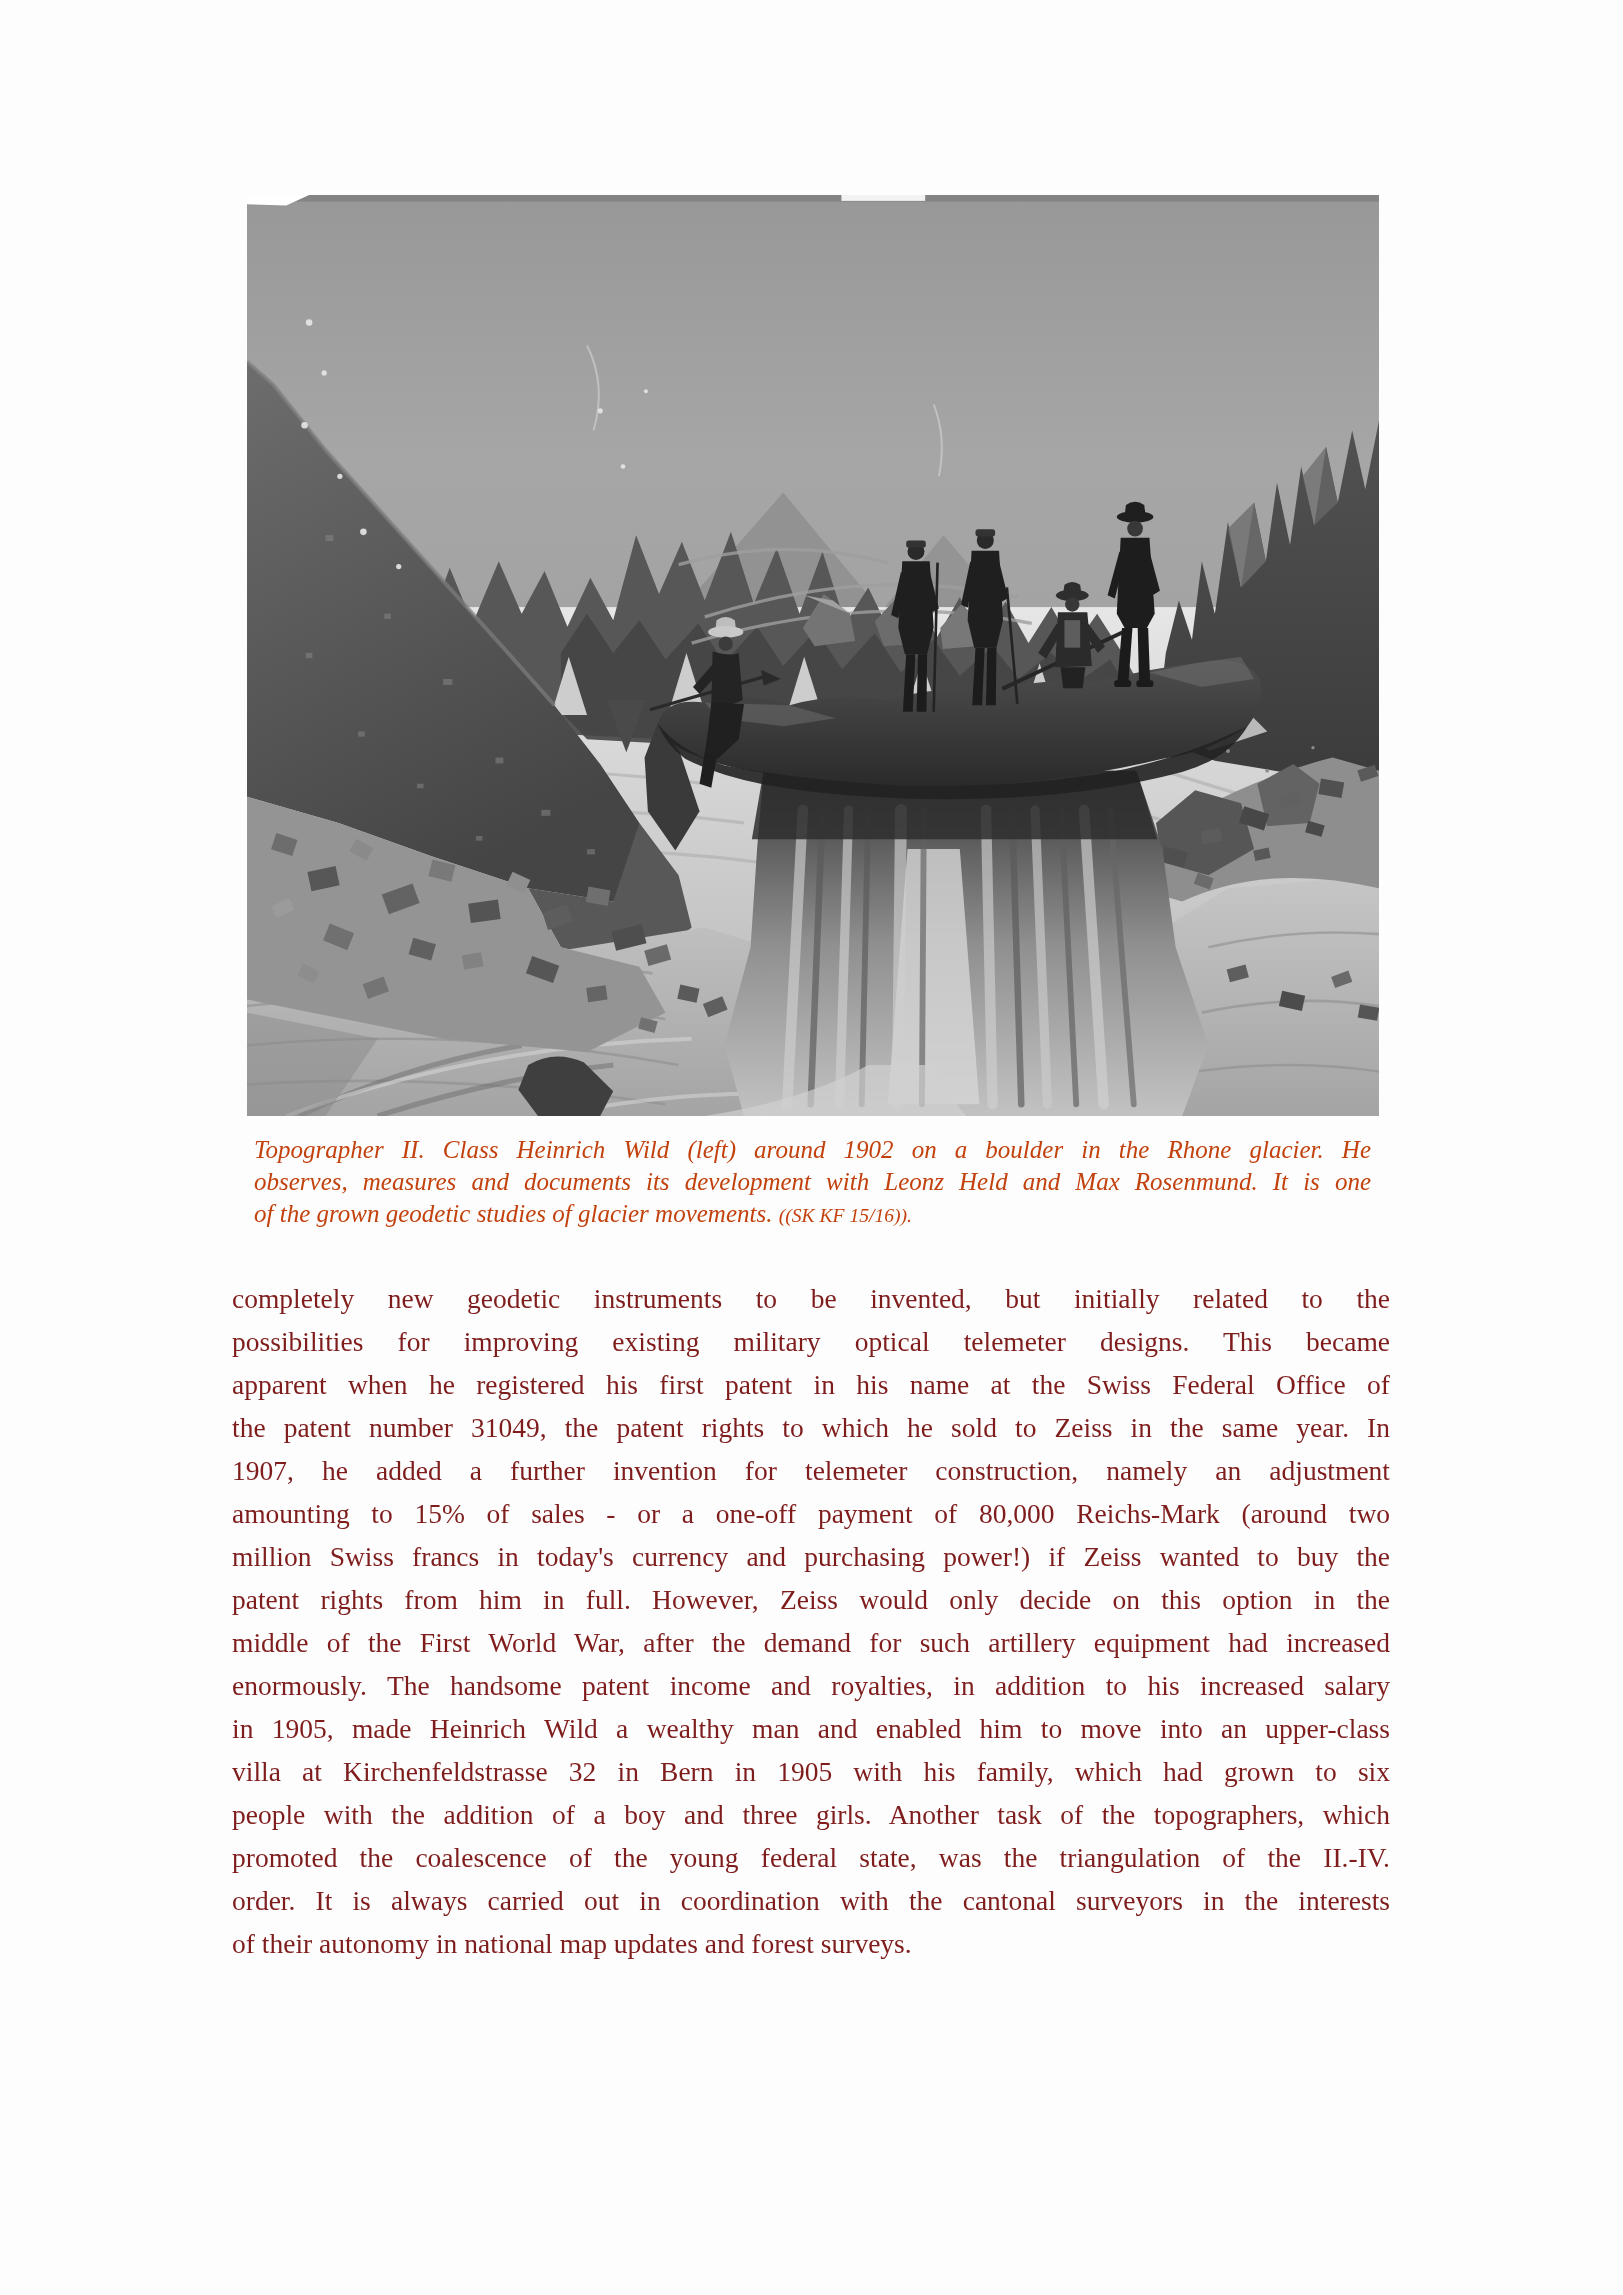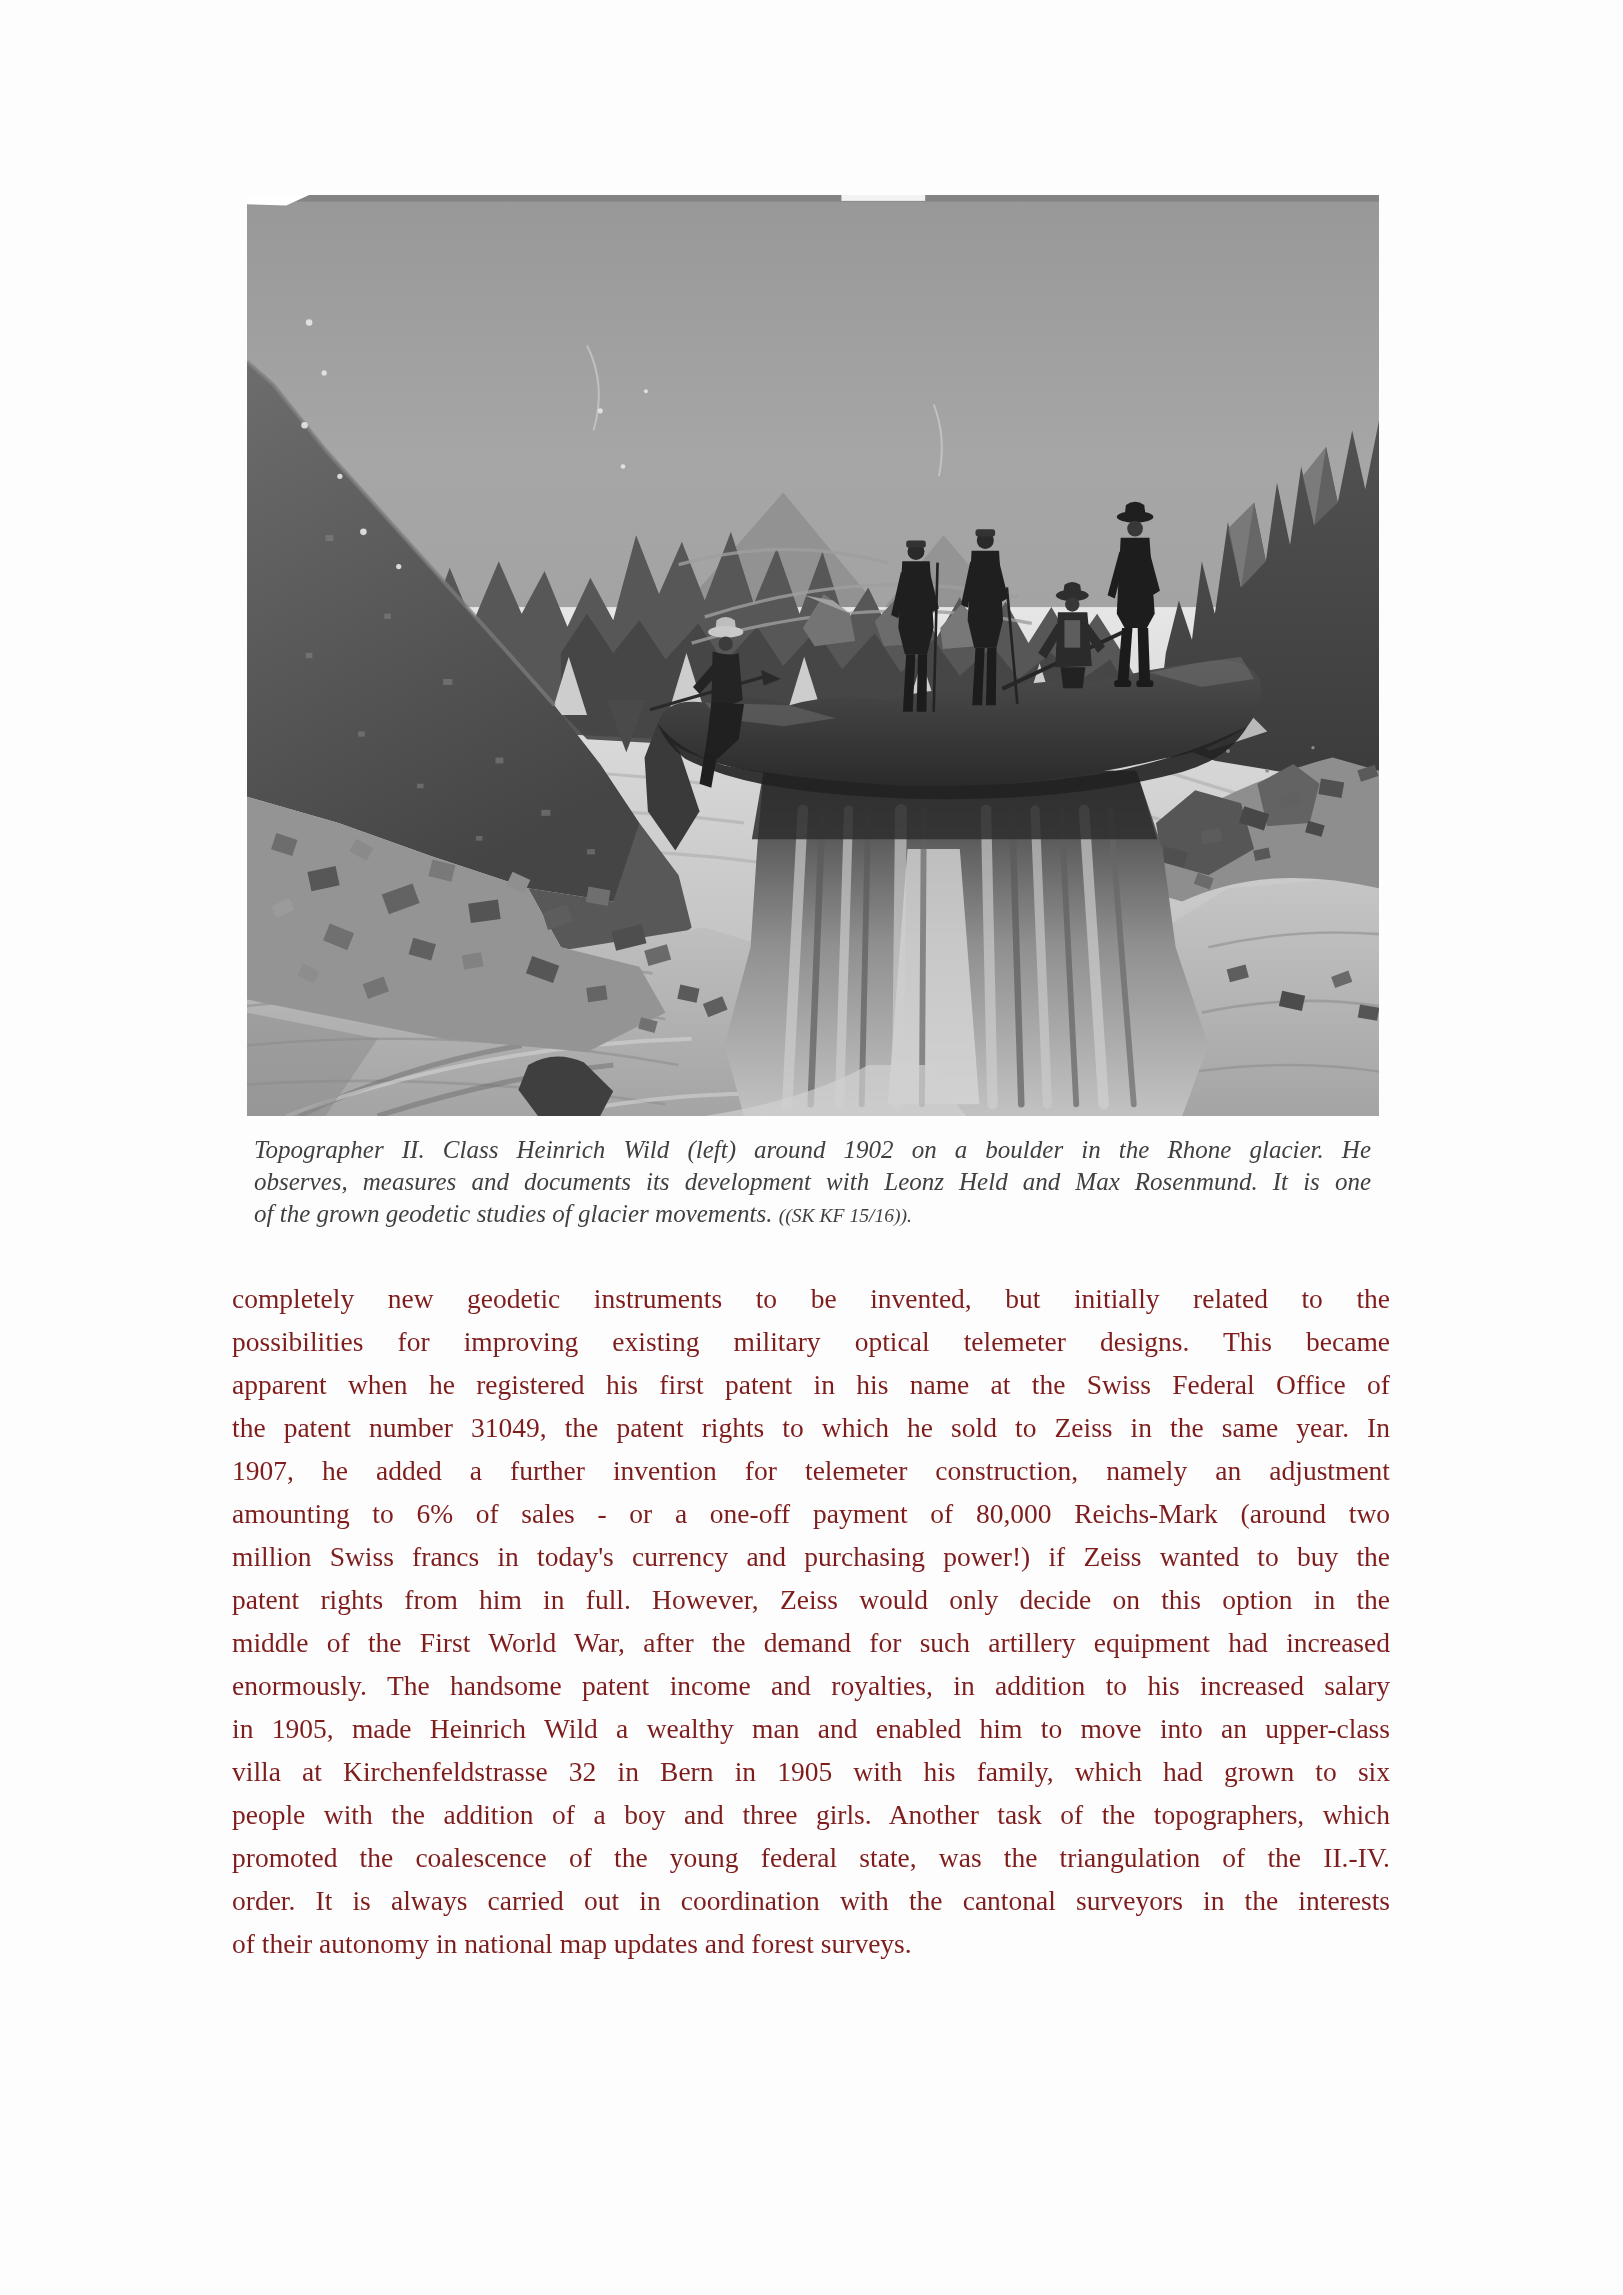--- a/index.html
+++ b/index.html
@@ -12,21 +12,21 @@
     overflow:hidden;
   }
   .photo-wrap {
     position:absolute; left:247px; top:195px;
     width:1132px; height:921px;
   }
   .photo-wrap svg { display:block; width:100%; height:100%; }
 
   .caption {
     position:absolute; left:254px; top:1134px; width:1117px;
-    font-style:italic; font-size:25px; line-height:32px; color:#404040;
+    font-style:italic; font-size:25px; line-height:32px; color:#c2410c;
   }
   .cap-line { margin:0; text-align:justify; text-align-last:justify; text-justify:inter-word; }
   .cap-last { text-align-last:left; }
   .cap-ref  { font-size:19.6px; }
 
   .body-text {
     position:absolute; left:232px; top:1277px; width:1158px;
     font-size:27.5px; line-height:43px; color:#7f1d1d;
   }
   .body-line { margin:0; text-align:justify; text-align-last:justify; text-justify:inter-word; }
@@ -366,21 +366,21 @@
       </div>
     <p class="cap-line cap-last"><span>of the grown geodetic studies of glacier movements. </span><span class="cap-ref">((SK KF 15/16)).</span></p>
   </figcaption>
 
   <main class="body-text">
       <p class="body-line">completely new geodetic instruments to be invented, but initially related to the</p>
       <p class="body-line">possibilities for improving existing military optical telemeter designs. This became</p>
       <p class="body-line">apparent when he registered his first patent in his name at the Swiss Federal Office of</p>
       <p class="body-line">the patent number 31049, the patent rights to which he sold to Zeiss in the same year. In</p>
       <p class="body-line">1907, he added a further invention for telemeter construction, namely an adjustment</p>
-      <p class="body-line">amounting to 6% of sales - or a one-off payment of 80,000 Reichs-Mark (around two</p>
+      <p class="body-line">amounting to 15% of sales - or a one-off payment of 80,000 Reichs-Mark (around two</p>
       <p class="body-line">million Swiss francs in today's currency and purchasing power!) if Zeiss wanted to buy the</p>
       <p class="body-line">patent rights from him in full. However, Zeiss would only decide on this option in the</p>
       <p class="body-line">middle of the First World War, after the demand for such artillery equipment had increased</p>
       <p class="body-line">enormously. The handsome patent income and royalties, in addition to his increased salary</p>
       <p class="body-line">in 1905, made Heinrich Wild a wealthy man and enabled him to move into an upper-class</p>
       <p class="body-line">villa at Kirchenfeldstrasse 32 in Bern in 1905 with his family, which had grown to six</p>
       <p class="body-line">people with the addition of a boy and three girls. Another task of the topographers, which</p>
       <p class="body-line">promoted the coalescence of the young federal state, was the triangulation of the II.-IV.</p>
       <p class="body-line">order. It is always carried out in coordination with the cantonal surveyors in the interests</p>
       <p class="body-line">of their autonomy in national map updates and forest surveys.</p>

